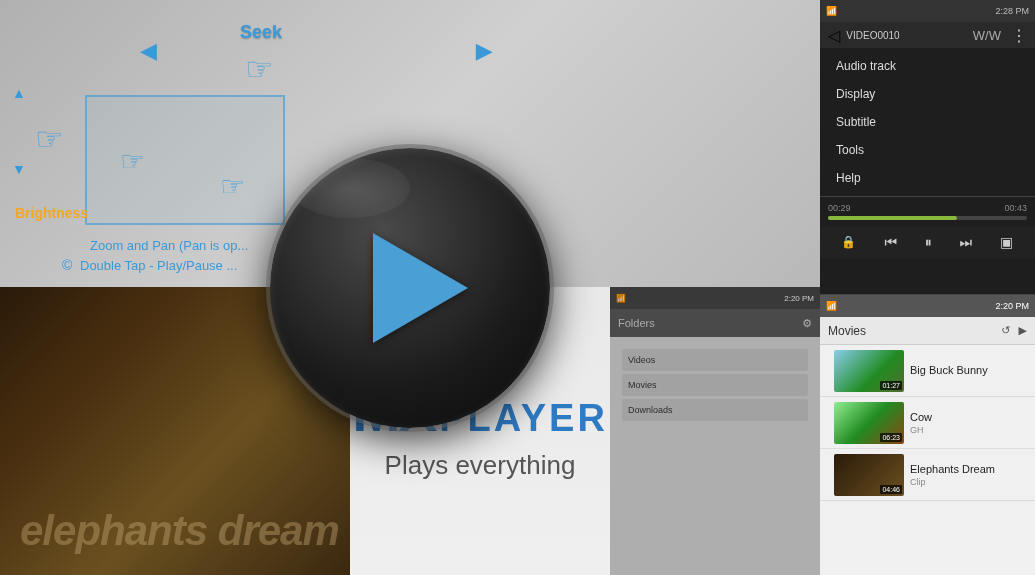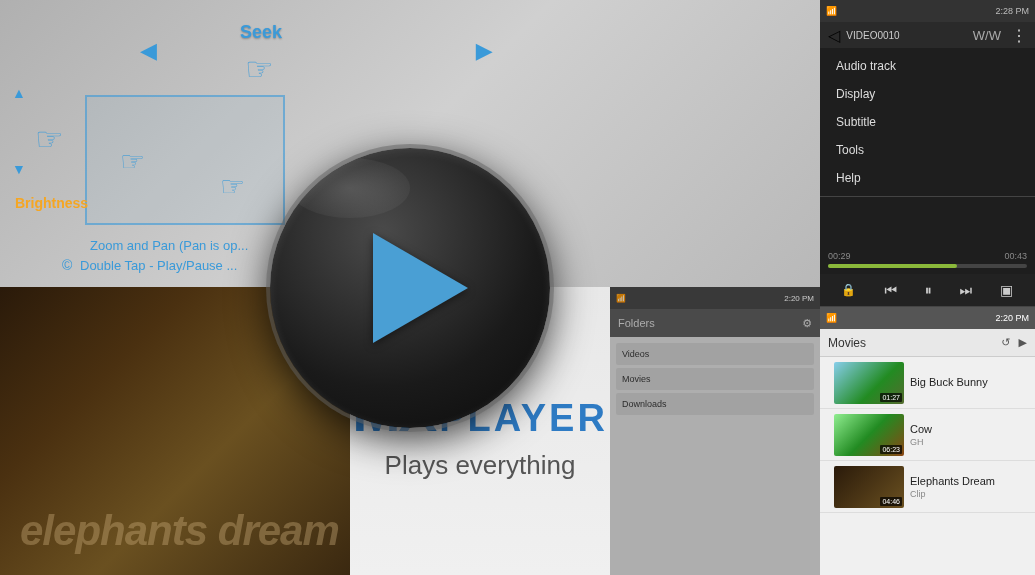--- a/index.html
+++ b/index.html
@@ -102,21 +102,21 @@
       position: absolute;
       top: 170px;
       left: 220px;
       font-size: 28px;
       color: #3a9ad9;
       opacity: 0.8;
     }
 
     .brightness-label {
       position: absolute;
-      top: 195px;
+      top: 205px;
       left: 15px;
       color: #f5a623;
       font-size: 14px;
       font-weight: bold;
     }
 
     .brightness-arrows-v {
       position: absolute;
       top: 85px;
       left: 12px;
@@ -265,21 +265,21 @@
       background: #5a5a5a;
       display: flex;
       align-items: center;
       padding: 0 8px;
       font-size: 11px;
       color: #ddd;
       justify-content: space-between;
     }
 
     .folders-list {
-      padding: 6px;
+      padding: 12px;
     }
 
     .folder-item {
       height: 22px;
       background: #d0d0d0;
       margin-bottom: 3px;
       border-radius: 2px;
       display: flex;
       align-items: center;
       padding: 0 6px;
@@ -396,21 +396,20 @@
       padding: 6px 8px;
       border-top: 1px solid #444;
     }
 
     .progress-labels {
       display: flex;
       justify-content: space-between;
       font-size: 9px;
       color: #888;
       margin-bottom: 3px;
-      margin-top: 48px;
     }
 
     .progress-bar-bg {
       height: 4px;
       background: #444;
       border-radius: 2px;
       position: relative;
     }
 
     .progress-bar-fill {

